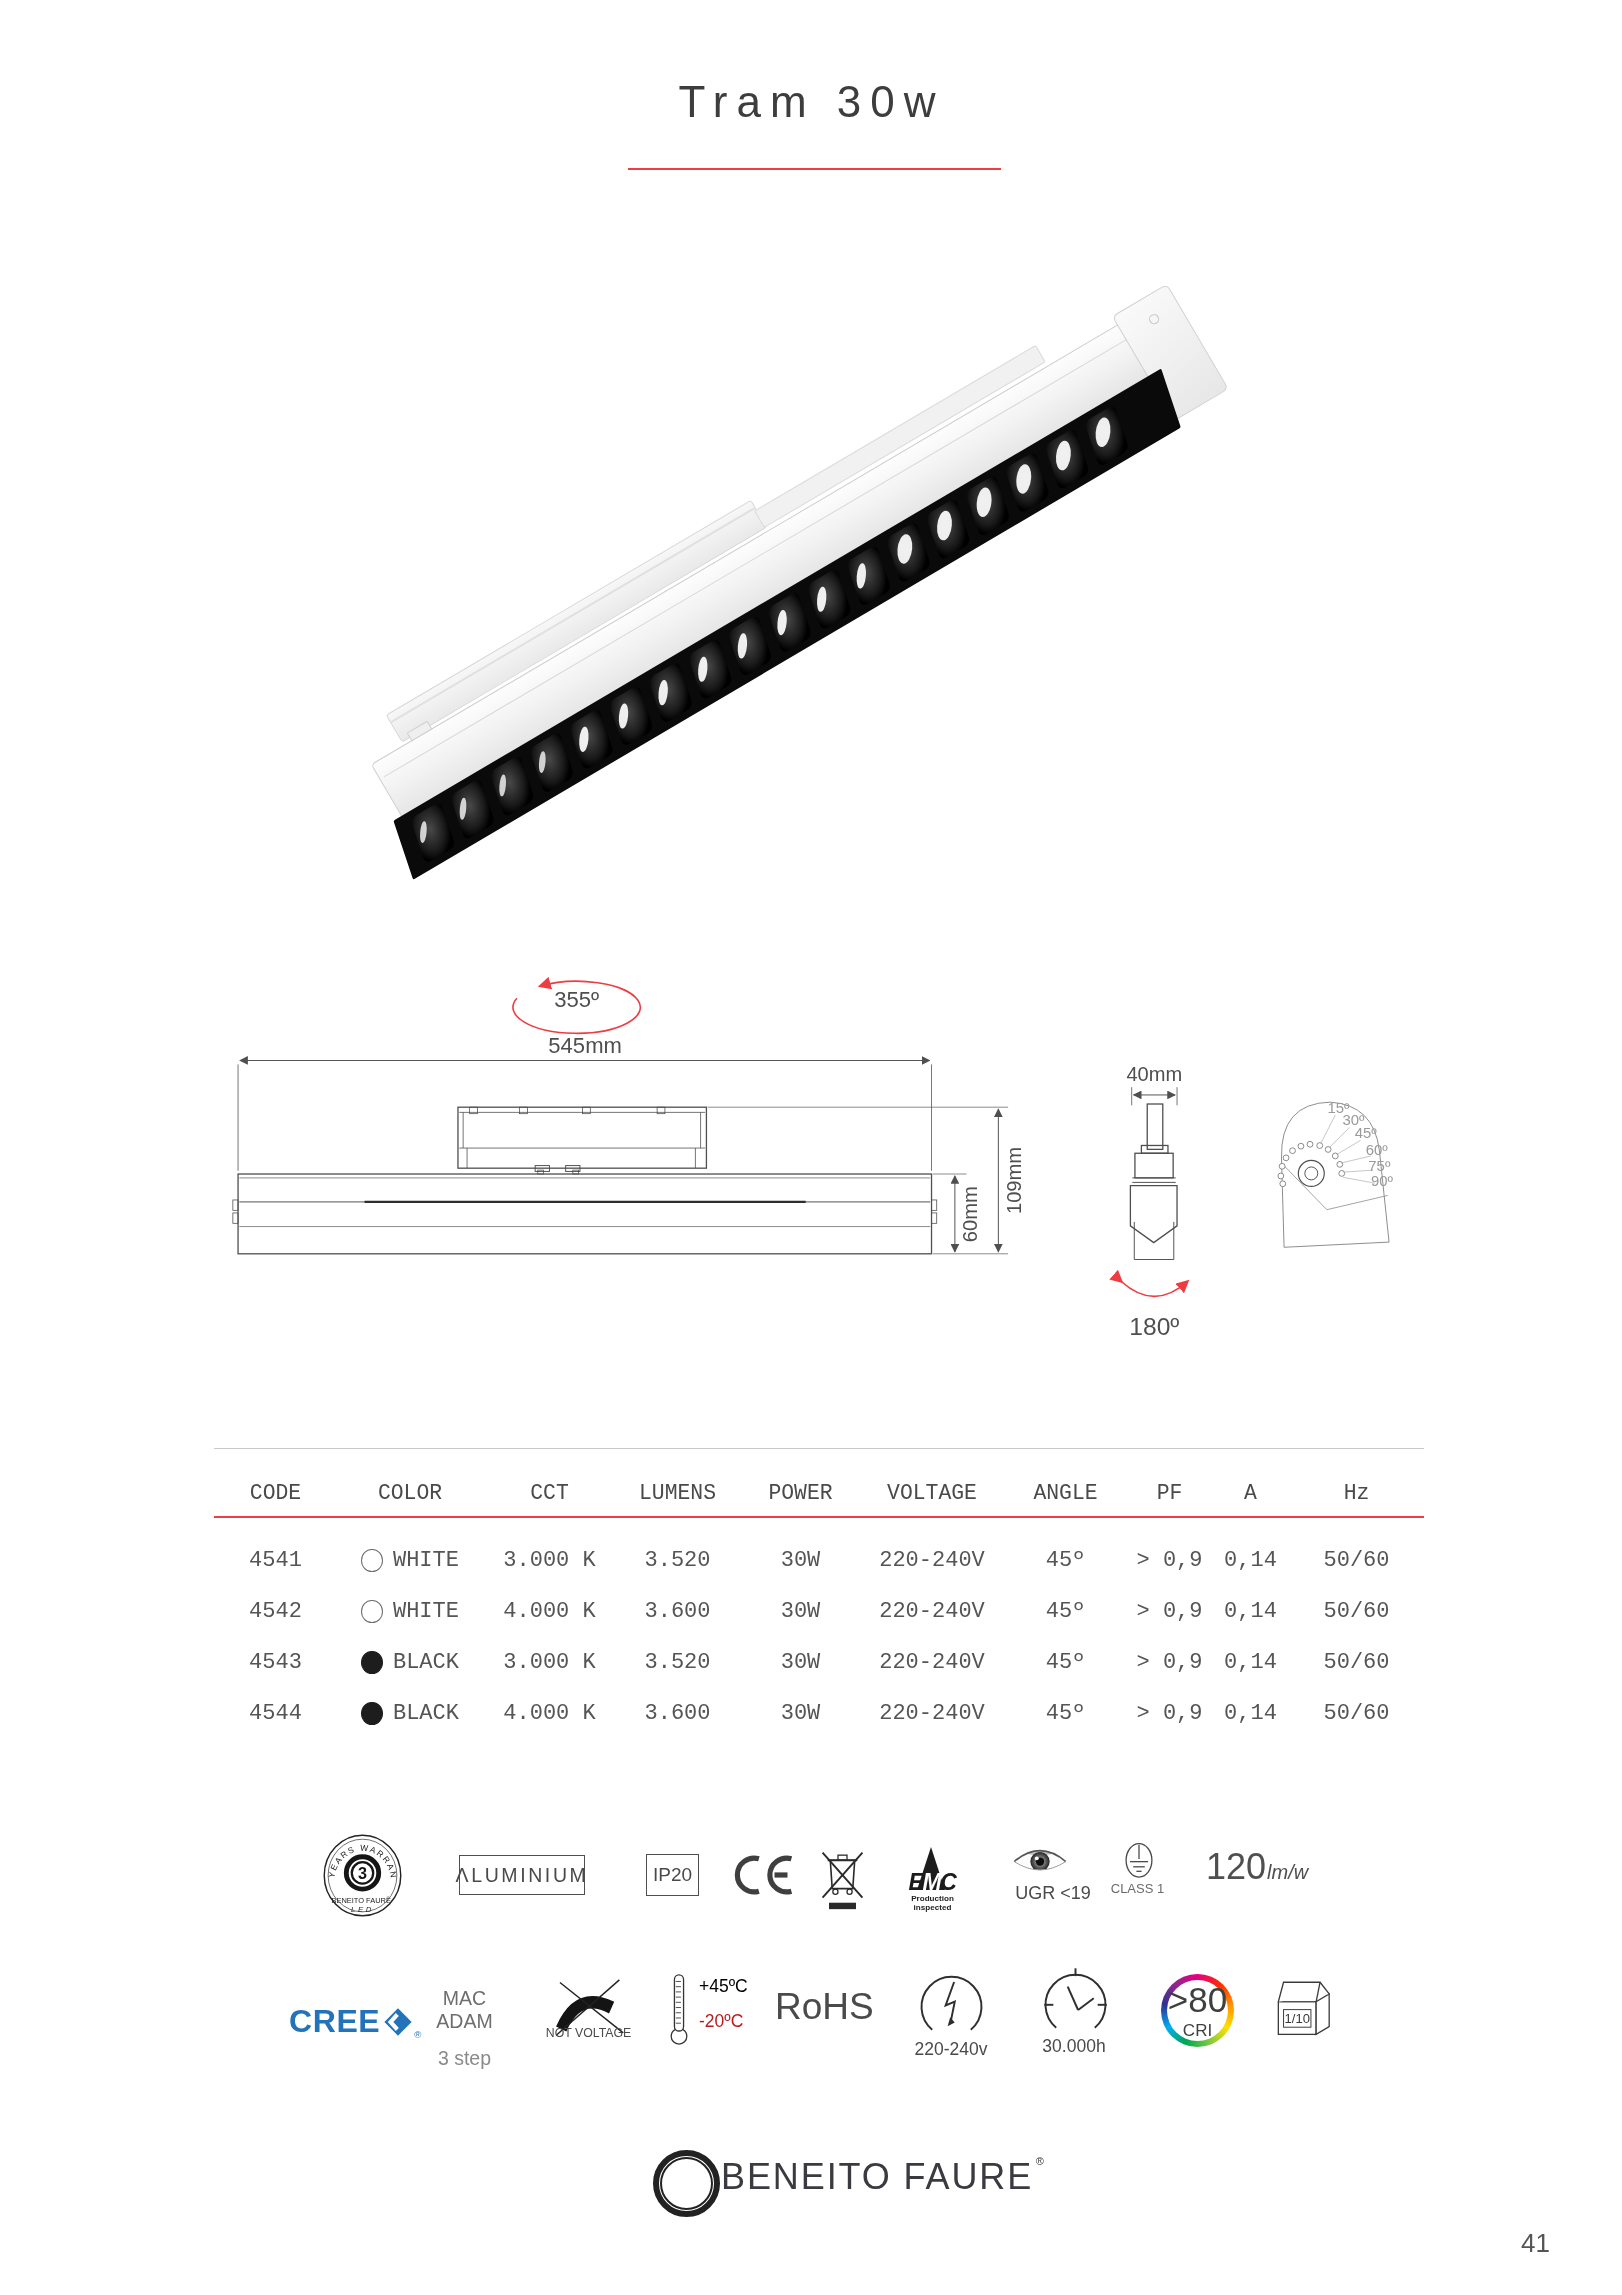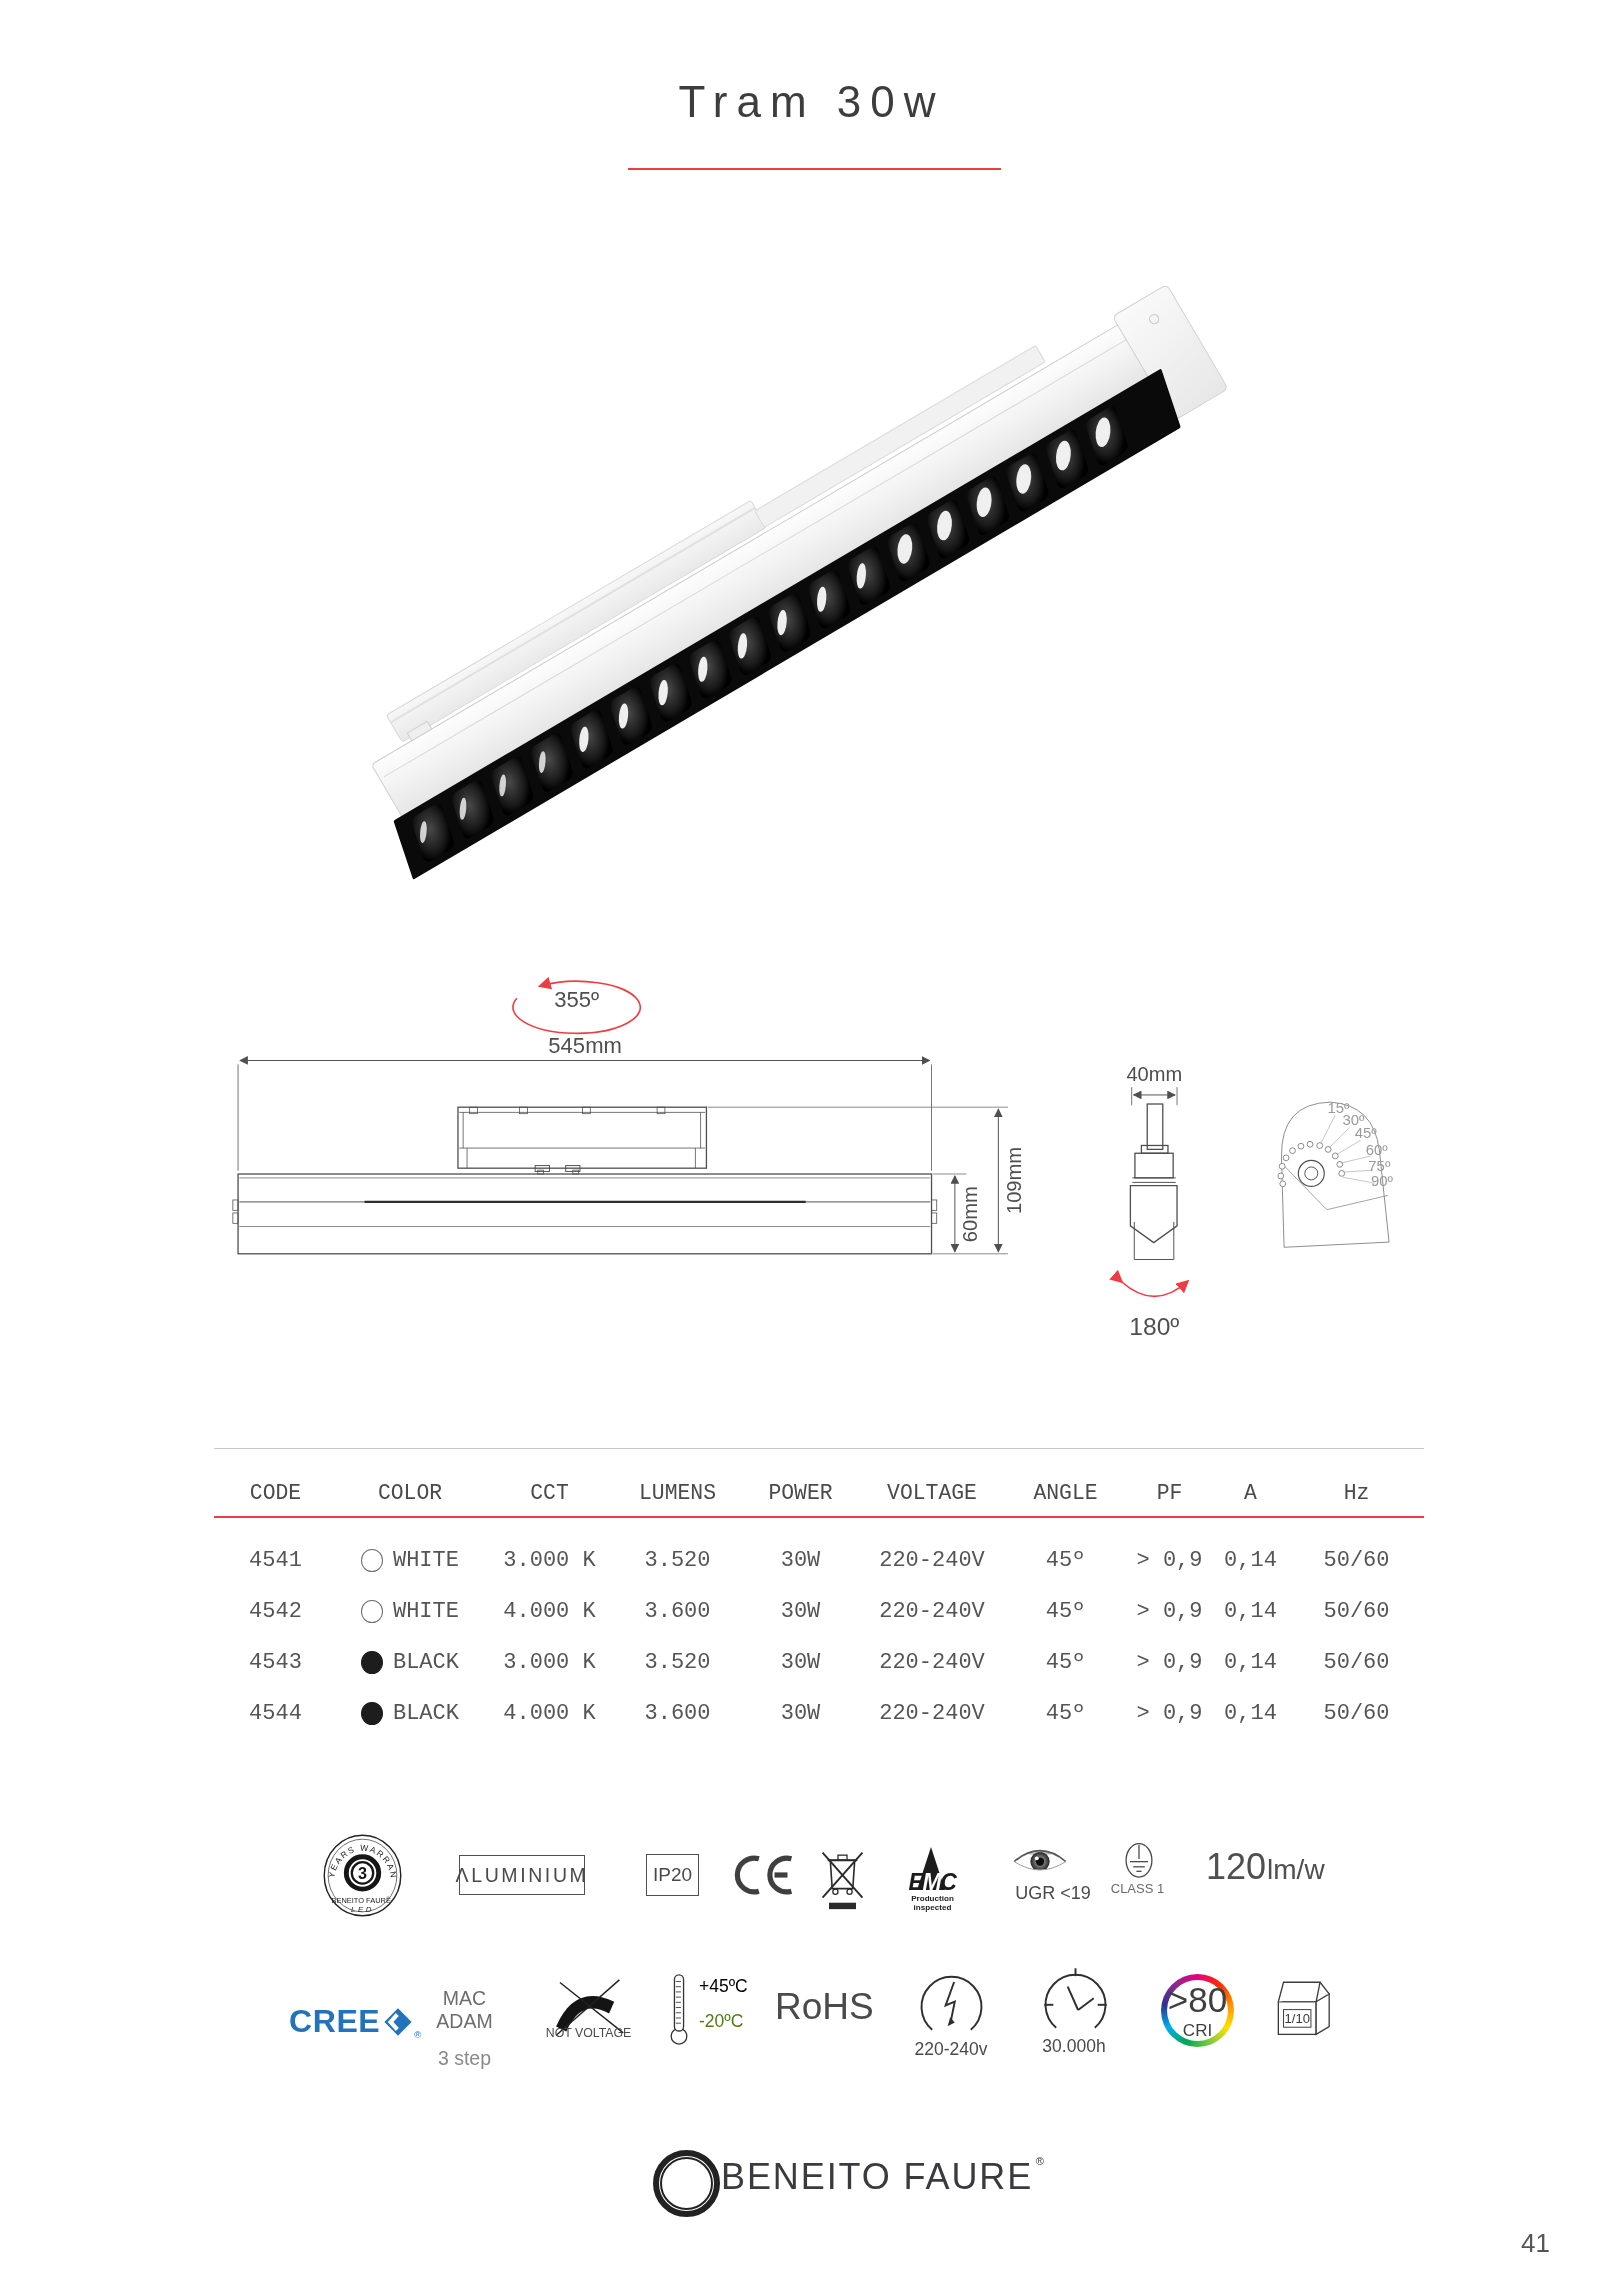--- a/index.html
+++ b/index.html
@@ -48,39 +48,39 @@
   .colorcell{display:flex;align-items:center;justify-content:center;gap:10.4px;}
   .swatch{width:19.5px;height:21px;border-radius:50%;border:1.3px solid #6e6e6e;background:#fff;display:inline-block;}
   .swatch[data-fill="black"]{background:#1d1d1d;border-color:#1d1d1d;}
 
   
   .boxbadge{display:flex;align-items:center;justify-content:center;border:1.3px solid #4f4f4f;color:#4a4a4a;background:#fff;}
   .alubox{left:459px;top:1855px;width:124px;height:38px;font-size:19.5px;letter-spacing:2.6px;font-weight:300;}
   .ipbox{left:646px;top:1854px;width:51px;height:40px;font-size:19px;font-weight:300;}
   .efficacy{left:1206px;top:1846px;display:flex;align-items:baseline;gap:1px;color:#4f4f4f;}
   .efficacy .val{font-size:36px;font-weight:300;}
-  .efficacy .unit{font-size:28px;font-weight:300;}
+  .efficacy .unit{font-size:20px;font-weight:300;font-style:italic;}
   .ugr-label{left:1001px;top:1883px;width:104px;text-align:center;font-size:18px;color:#4a4a4a;font-weight:300;}
   .class-label{left:1102px;top:1881px;width:71px;text-align:center;font-size:13px;color:#6b6b6b;font-weight:300;}
 
   .emc-badge{left:901px;top:1847px;width:62px;height:58px;}
   .emc-tri{position:absolute;left:15.6px;top:0;width:0;height:0;border-left:14.3px solid transparent;border-right:14.3px solid transparent;border-bottom:43px solid #1c1c1c;}
   .emc-text{position:absolute;left:0;top:22px;width:62px;text-align:center;font-style:italic;font-weight:700;font-size:23px;color:#1c1c1c;letter-spacing:-1.3px;}
   .emc-text .m{color:#fff;}
   .emc-sub{position:absolute;left:-9px;top:47px;width:81px;text-align:center;font-size:8.1px;font-weight:700;color:#222;}
 
   .cree{left:289px;top:2003px;display:flex;align-items:center;}
   .cree-text{font-size:32px;font-weight:800;letter-spacing:0.6px;color:#2273b9;font-style:normal;}
   .cree-reg{font-size:9.7px;color:#2273b9;align-self:flex-end;margin-left:1.3px;}
   .macadam{left:416px;top:1987px;width:97px;text-align:center;}
   .macadam .l1{font-size:19.5px;color:#6e6e6e;font-weight:300;}
   .macadam .l2{font-size:19.5px;color:#8a8a8a;font-weight:300;margin-top:14.3px;}
   .nd-label{left:543px;top:2026px;width:91px;text-align:center;font-size:12.3px;color:#4a4a4a;font-weight:300;}
   .temp-max{left:699px;top:1976px;font-size:17.5px;color:#000000;font-weight:300;}
-  .temp-min{left:699px;top:2011px;font-size:17.5px;color:#4d7c0f;font-weight:300;}
+  .temp-min{left:699px;top:2011px;font-size:17.5px;color:#b91c1c;font-weight:300;}
   .rohs{left:775px;top:1986px;font-size:37px;color:#4a4a4a;font-weight:300;}
   .gauge-label{left:909px;top:2039px;width:84px;text-align:center;font-size:17.5px;color:#4a4a4a;font-weight:300;}
   .clock-label{left:1032px;top:2036px;width:84px;text-align:center;font-size:17.5px;color:#4a4a4a;font-weight:300;}
   .cri{left:1161px;top:1974px;width:73px;height:73px;border-radius:50%;background:conic-gradient(#e4007f,#ff2a00,#ff9100,#ffe000,#7ac943,#00a651,#00aeef,#2e3192,#92278f,#e4007f);display:flex;align-items:center;justify-content:center;}
   .cri:before{content:"";position:absolute;inset:5.8px;background:#fff;border-radius:50%;}
   .cri-inner{position:relative;text-align:center;color:#3f3f3f;}
   .cri-inner .v{font-size:35px;font-weight:300;}
   .cri-inner .u{font-size:17px;font-weight:300;margin-top:1.3px;}
 
   

